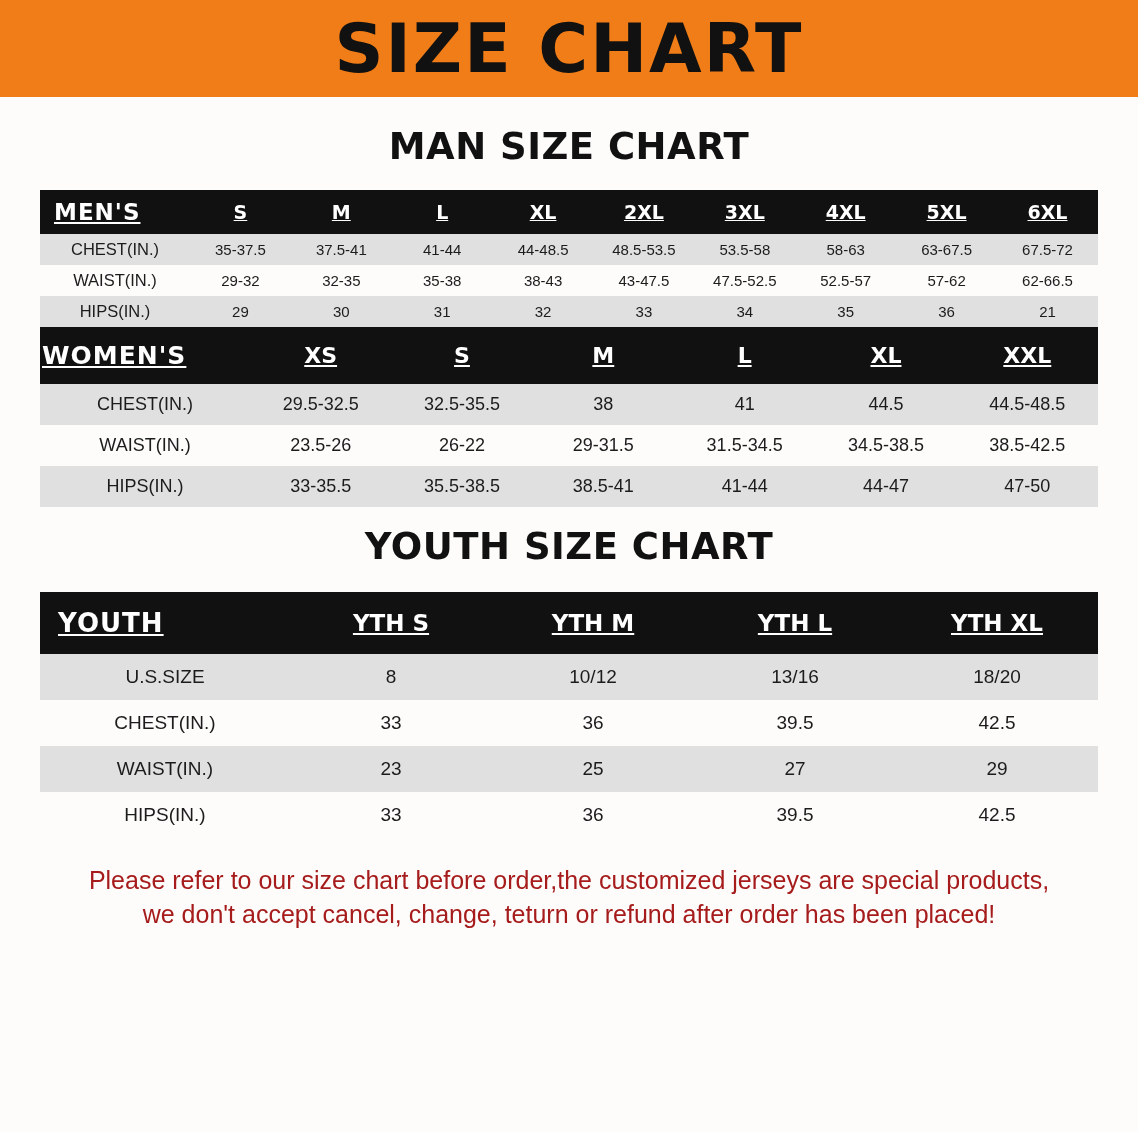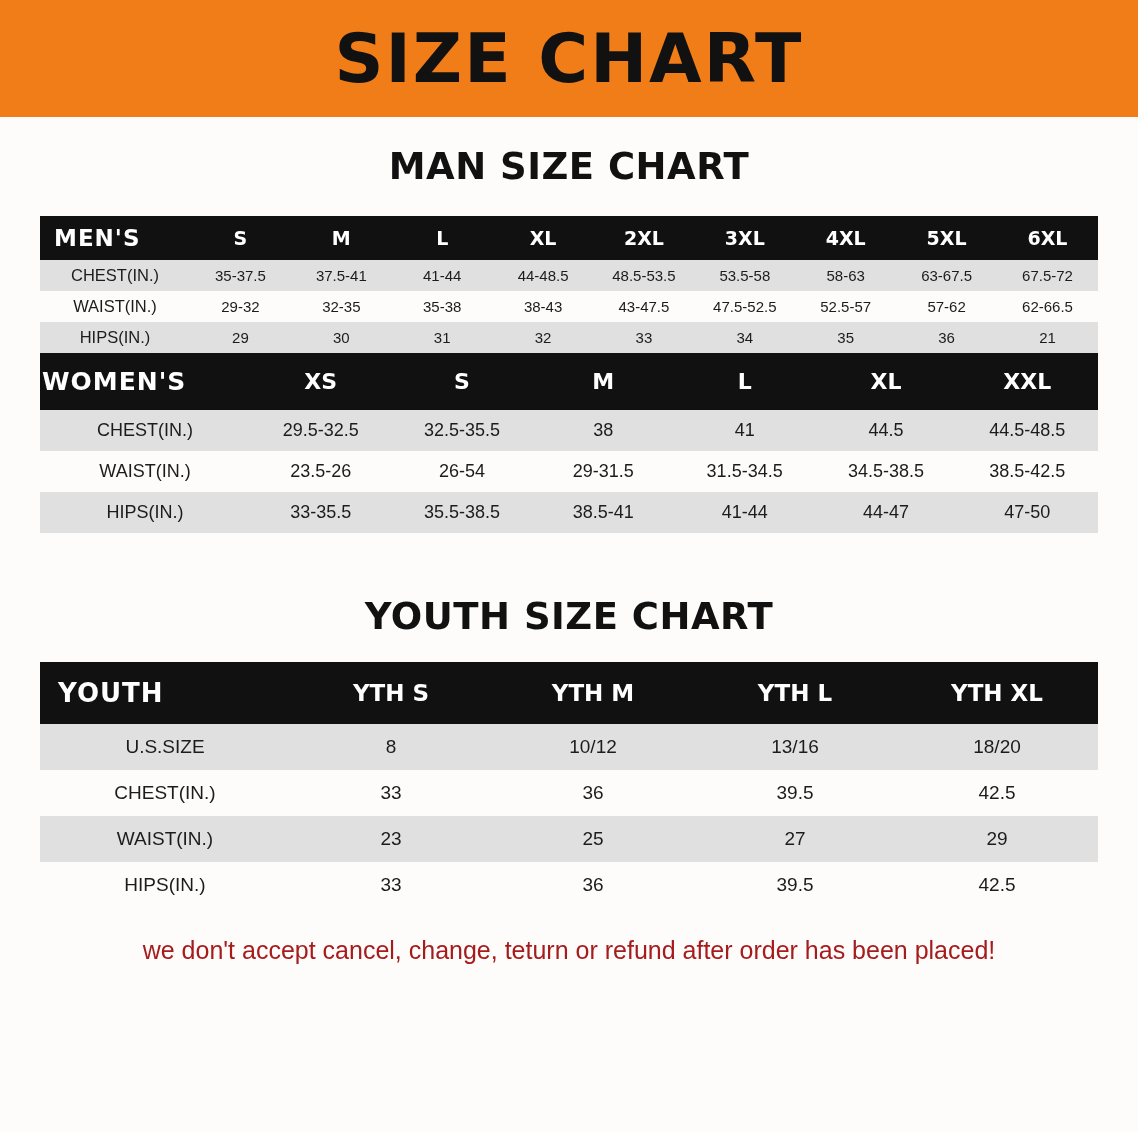--- a/index.html
+++ b/index.html
@@ -13,21 +13,21 @@
     position: relative;
     width: 1138px;
     height: 1132px;
     background: #fdfcfb;
     overflow: hidden;
   }
 
   
   .banner {
     width: 100%;
-    height: 117px;
+    height: 97px;
     background: #f07d18;
     display: flex;
     align-items: center;
     justify-content: center;
   }
   .banner-title {
     font-family: "DejaVu Sans", sans-serif;
     font-weight: bold;
     font-size: 68px;
     letter-spacing: 2px;
@@ -37,38 +37,39 @@
   }
 
   
   .section-title {
     text-align: center;
     font-family: "DejaVu Sans", sans-serif;
     font-weight: bold;
     color: #111111;
     letter-spacing: 0.5px;
   }
-  .title-man   { font-size: 37px; margin-top: 28px; margin-bottom: 28px; }
+  .title-man   { font-size: 37px; margin-top: 28px; margin-bottom: 22px; }
   .title-women { font-size: 37px; margin-top: 36px; margin-bottom: 22px; }
-  .title-youth { font-size: 37px; margin-top: 62px; margin-bottom: 24px; }
+  .title-youth { font-size: 37px; margin-top: 18px; margin-bottom: 24px; }
 
   
   .table-wrap { padding: 0 40px; }
   table {
     width: 100%;
     border-collapse: collapse;
     table-layout: fixed;
   }
   thead th {
     background: #111111;
     color: #ffffff;
     font-family: "DejaVu Sans", sans-serif;
     font-weight: bold;
     text-align: center;
     padding: 9px 2px;
+    text-decoration: underline;
   }
   thead th.rowhead {
     text-align: left;
     padding-left: 14px;
   }
   tbody td {
     text-align: center;
     color: #1c1c1c;
     font-family: "Liberation Sans", sans-serif;
     padding: 6px 2px;
@@ -220,21 +221,21 @@
           <td>29.5-32.5</td>
           <td>32.5-35.5</td>
           <td>38</td>
           <td>41</td>
           <td>44.5</td>
           <td>44.5-48.5</td>
         </tr>
         <tr class="plain">
           <td class="rowhead">WAIST(IN.)</td>
           <td>23.5-26</td>
-          <td>26-54</td>
+          <td>26-22</td>
           <td>29-31.5</td>
           <td>31.5-34.5</td>
           <td>34.5-38.5</td>
           <td>38.5-42.5</td>
         </tr>
         <tr class="shade">
           <td class="rowhead">HIPS(IN.)</td>
           <td>33-35.5</td>
           <td>35.5-38.5</td>
           <td>38.5-41</td>
@@ -292,16 +293,17 @@
           <td>33</td>
           <td>36</td>
           <td>39.5</td>
           <td>42.5</td>
         </tr>
       </tbody>
     </table>
   </div>
 
   <div class="note">
+    <span>Please refer to our size chart before order,the customized jerseys are special products,</span>
     <span>we don't accept cancel, change, teturn or refund after order has been placed!</span>
   </div>
 
 </div>
 
 </body></html>

